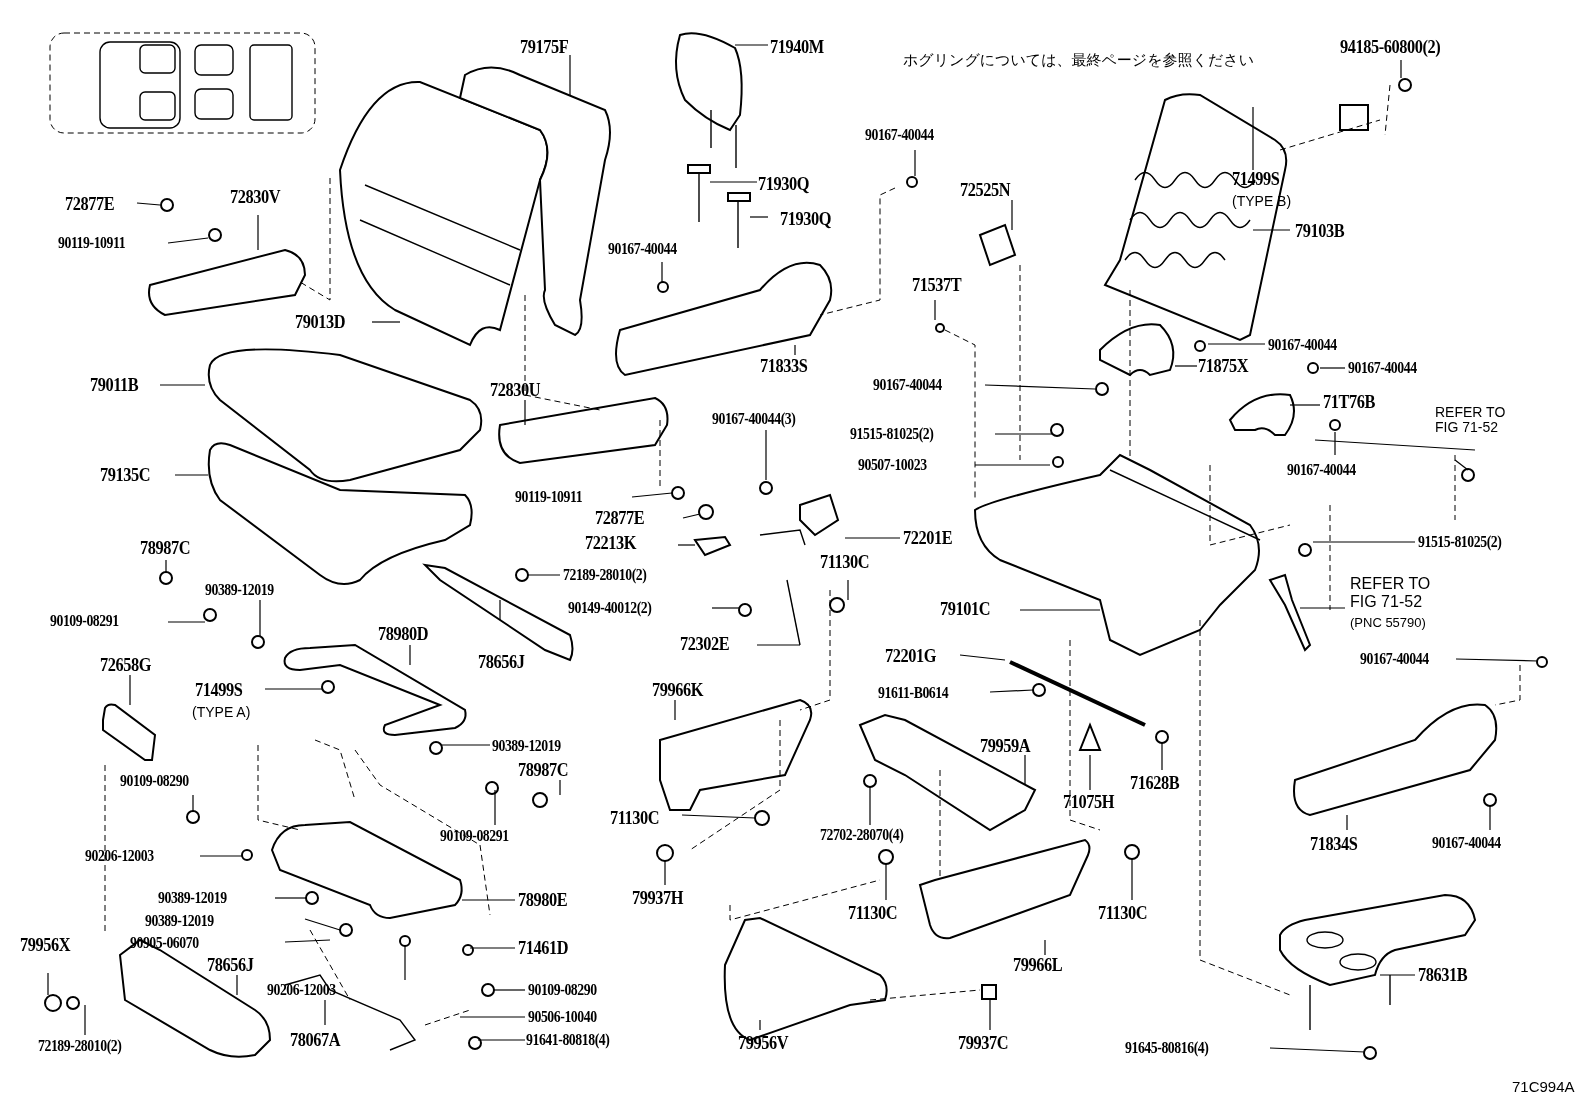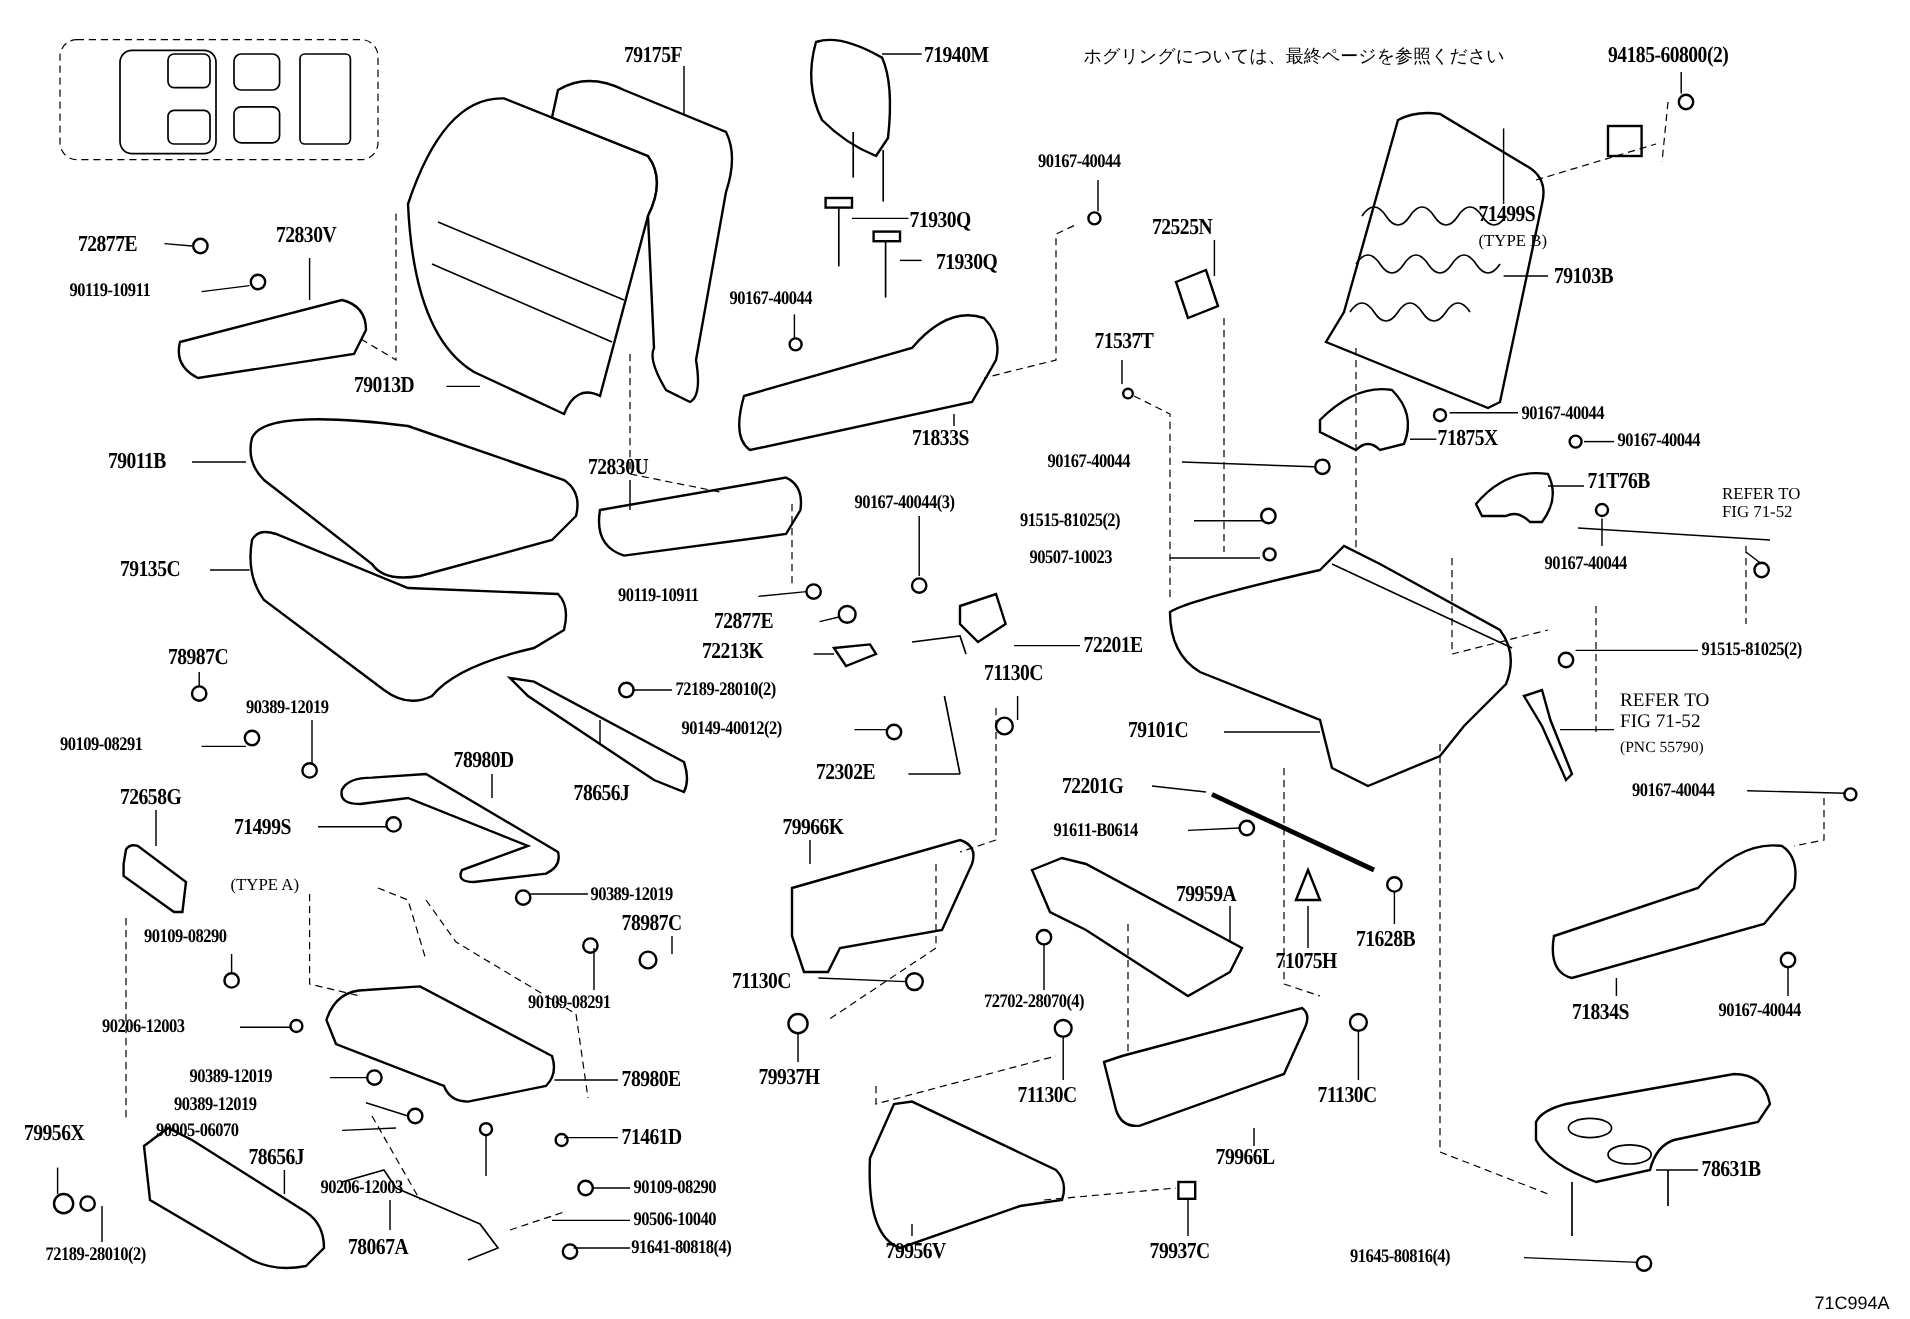--- a/index.html
+++ b/index.html
@@ -1,20 +1,20 @@
 <!DOCTYPE html>
 <html><head>
 <meta charset="utf-8">
 <style>
   html,body{margin:0;padding:0;background:#fff;}
   body{width:1592px;height:1099px;position:relative;overflow:hidden;font-family:"Liberation Sans","DejaVu Sans",sans-serif;color:#000;}
   #diagram{position:absolute;left:0;top:0;width:1592px;height:1099px;}
   .lbl{position:absolute;font-family:"Liberation Serif","DejaVu Serif",serif;font-weight:bold;font-size:19px;letter-spacing:-0.5px;white-space:nowrap;line-height:1;cursor:pointer;transform:scaleX(0.86);transform-origin:left top;}
   .lbl.small{font-size:16px;}
-  .note{position:absolute;font-family:Liberation Serif, serif;font-size:14px;line-height:1.1;white-space:pre;}
+  .note{position:absolute;font-family:Liberation Sans, sans-serif;font-size:14px;line-height:1.1;white-space:pre;}
   .jp{position:absolute;font-family:"DejaVu Sans",sans-serif;font-size:15px;white-space:nowrap;}
   .code{position:absolute;font-family:"Liberation Sans",sans-serif;font-size:15px;}
   svg .part{fill:#fff;stroke:#000;stroke-width:2;}
   svg .thin{fill:none;stroke:#000;stroke-width:1.4;}
   svg .lead{fill:none;stroke:#000;stroke-width:1.2;}
   svg .dash{fill:none;stroke:#000;stroke-width:1;stroke-dasharray:6 4;}
   svg .fast{fill:#fff;stroke:#000;stroke-width:2;}
 </style>
 </head>
 <body>
@@ -313,21 +313,21 @@
     <polyline class="dash" points="355,750 380,785 480,845"></polyline>
     <polyline class="dash" points="480,845 490,915"></polyline>
     <polyline class="dash" points="105,765 105,935"></polyline>
     <polyline class="dash" points="310,930 350,1000"></polyline>
     <polyline class="dash" points="870,1000 980,990"></polyline>
     <polyline class="dash" points="425,1025 470,1010"></polyline>
   </g>
 </svg>
 
 <div id="labels">
-  <div class="jp" style="left:903px;top:38px;">ホグリングについては、最終ページを参照ください</div>
+  <div class="jp" style="left:903px;top:51px;">ホグリングについては、最終ページを参照ください</div>
   <div class="lbl" style="left:520px;top:37px;">79175F</div>
   <div class="lbl" style="left:770px;top:37px;">71940M</div>
   <div class="lbl" style="left:1340px;top:37px;">94185-60800(2)</div>
 
   <div class="lbl" style="left:65px;top:194px;">72877E</div>
   <div class="lbl" style="left:230px;top:187px;">72830V</div>
   <div class="lbl small" style="left:58px;top:235px;">90119-10911</div>
   <div class="lbl" style="left:758px;top:174px;">71930Q</div>
   <div class="lbl" style="left:780px;top:209px;">71930Q</div>
   <div class="lbl small" style="left:865px;top:127px;">90167-40044</div>
@@ -368,21 +368,21 @@
   <div class="lbl small" style="left:568px;top:600px;">90149-40012(2)</div>
   <div class="lbl" style="left:940px;top:599px;">79101C</div>
   <div class="lbl small" style="left:50px;top:613px;">90109-08291</div>
   <div class="lbl" style="left:680px;top:634px;">72302E</div>
   <div class="lbl" style="left:378px;top:624px;">78980D</div>
   <div class="lbl" style="left:478px;top:652px;">78656J</div>
   <div class="lbl" style="left:885px;top:646px;">72201G</div>
   <div class="lbl small" style="left:1360px;top:651px;">90167-40044</div>
   <div class="lbl" style="left:100px;top:655px;">72658G</div>
   <div class="lbl" style="left:195px;top:680px;">71499S</div>
-  <div class="note" style="left:192px;top:705px;margin-top:26px;">(TYPE A)</div>
+  <div class="note" style="left:192px;top:705px;">(TYPE A)</div>
   <div class="lbl" style="left:652px;top:680px;">79966K</div>
   <div class="lbl small" style="left:878px;top:685px;">91611-B0614</div>
   <div class="lbl" style="left:980px;top:736px;">79959A</div>
   <div class="lbl small" style="left:492px;top:738px;">90389-12019</div>
   <div class="lbl" style="left:518px;top:760px;">78987C</div>
   <div class="lbl" style="left:1130px;top:773px;">71628B</div>
   <div class="lbl small" style="left:120px;top:773px;">90109-08290</div>
   <div class="lbl" style="left:1063px;top:792px;">71075H</div>
   <div class="lbl" style="left:610px;top:808px;">71130C</div>
   <div class="lbl small" style="left:820px;top:827px;">72702-28070(4)</div>

